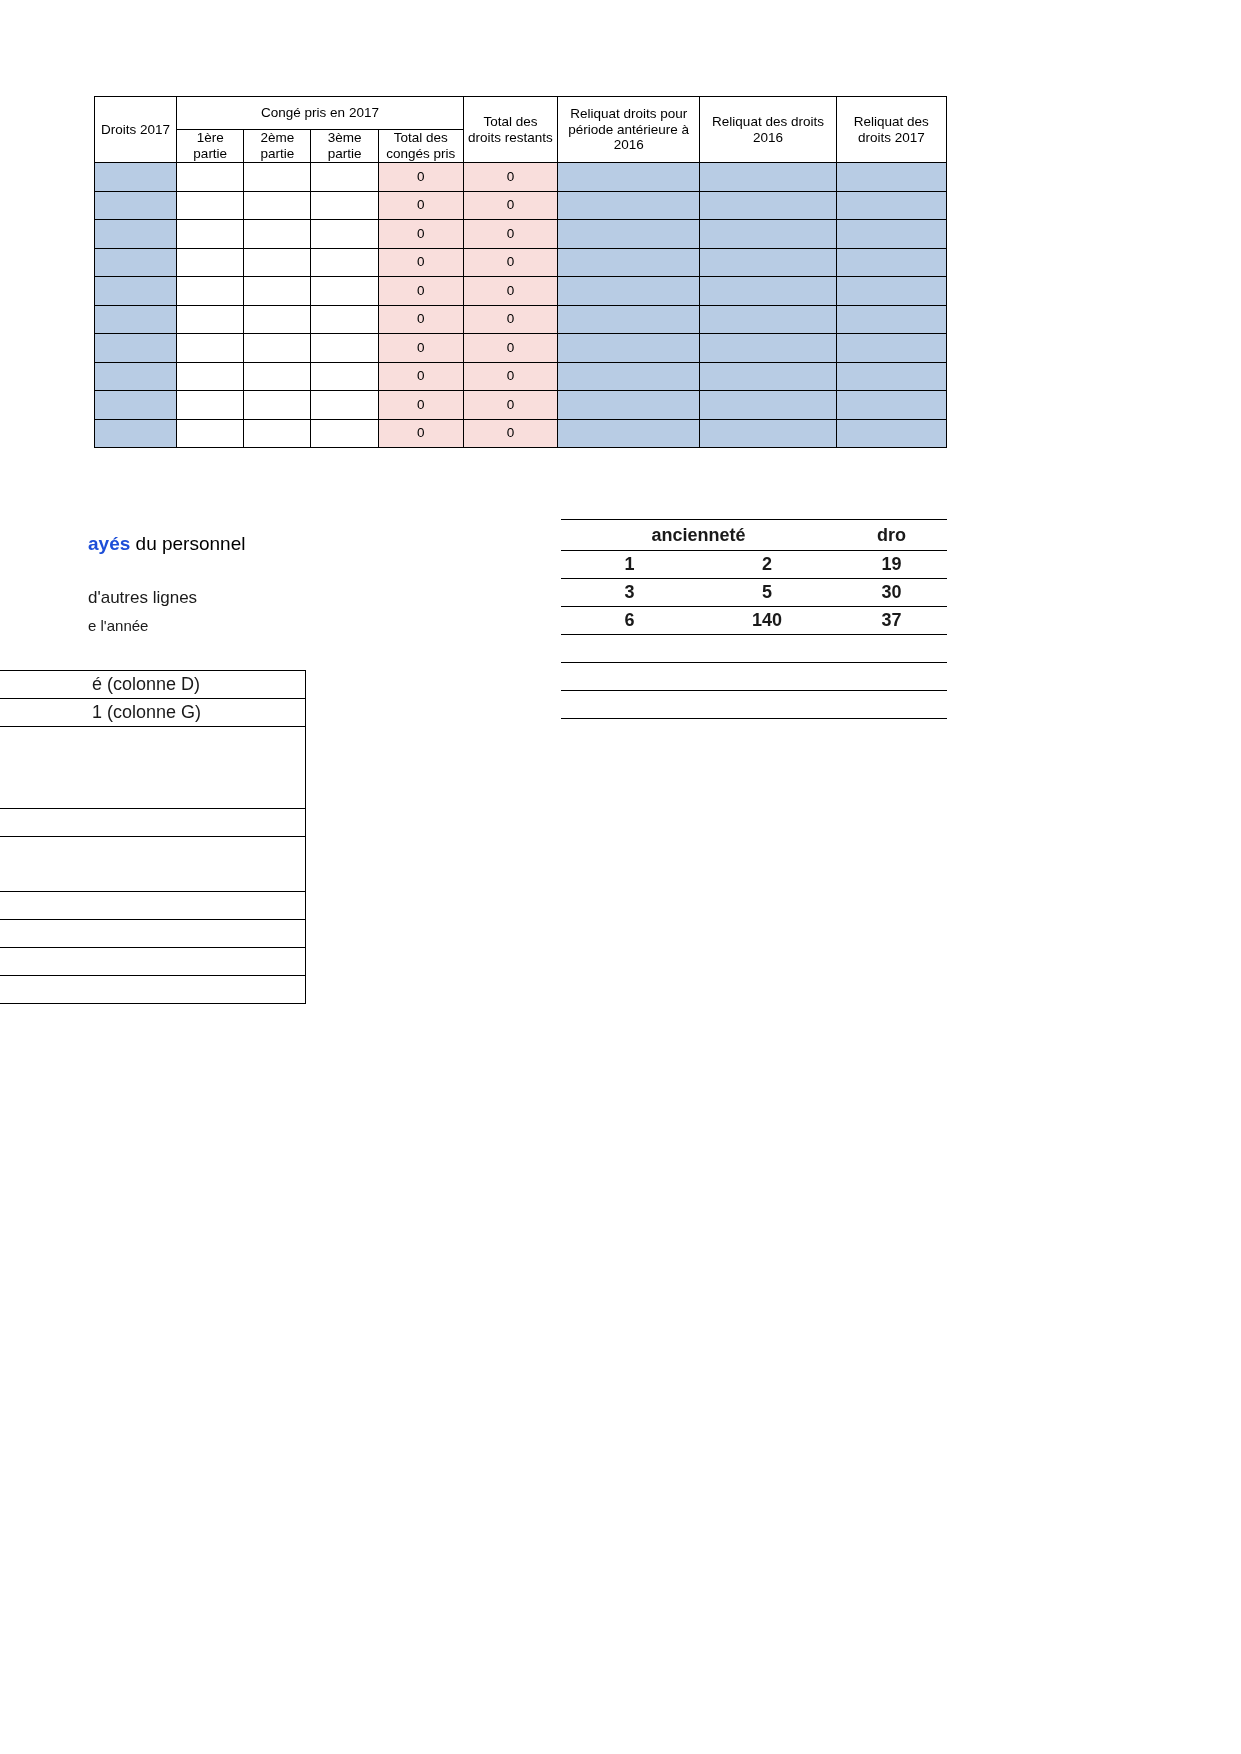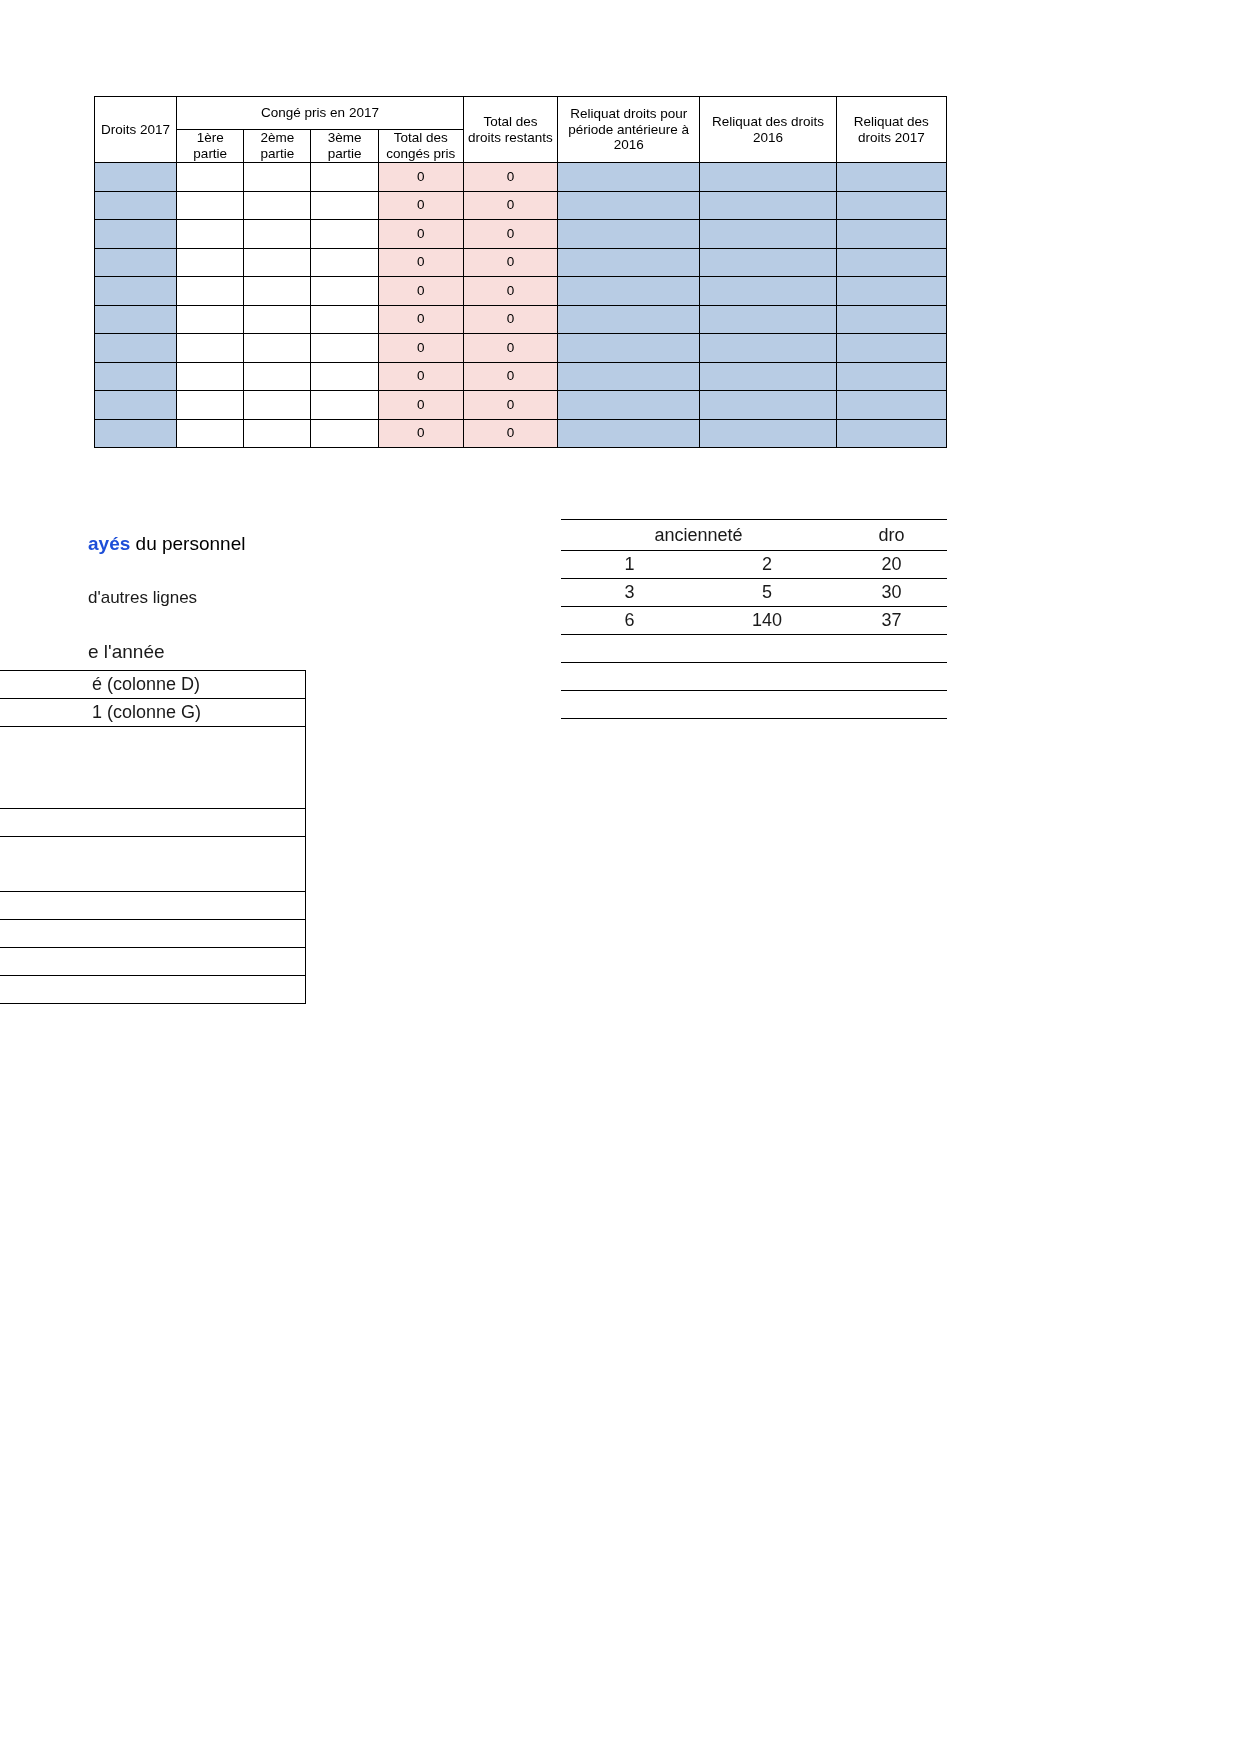--- a/index.html
+++ b/index.html
@@ -89,23 +89,22 @@
     position: absolute;
     left: 88px;
     top: 589px;
     font-size: 17px;
     white-space: nowrap;
   }
   #note-b {
     position: absolute;
     left: 88px;
     top: 618px;
-    font-size: 19px;
+    font-size: 15px;
     white-space: nowrap;
-    margin-top: 24px;
   }
 
   
   #left-lined {
     position: absolute;
     left: 0px;
     top: 670px;
     width: 306px;
     border-collapse: collapse;
     table-layout: fixed;
@@ -138,21 +137,21 @@
     width: 386px;
     border-collapse: collapse;
     table-layout: fixed;
   }
   #anc-table td,
   #anc-table th {
     border-top: 1px solid #000000;
     border-bottom: 1px solid #000000;
     border-left: none;
     border-right: none;
-    font-weight: normal;
+    font-weight: bold;
     font-size: 18px;
     height: 27px;
     text-align: center;
     vertical-align: middle;
     color: #1a1a1a;
     padding: 0;
   }
   #anc-table th.hdr { height: 30px; }
   #anc-table .blankrow td {
     color: transparent;
@@ -365,21 +364,21 @@
   <thead>
     <tr>
       <th colspan="2" class="hdr">ancienneté</th>
       <th class="hdr">dro</th>
     </tr>
   </thead>
   <tbody id="anc-body">
       <tr>
         <td>1</td>
         <td>2</td>
-        <td>20</td>
+        <td>19</td>
       </tr>
       <tr>
         <td>3</td>
         <td>5</td>
         <td>30</td>
       </tr>
       <tr>
         <td>6</td>
         <td>140</td>
         <td>37</td>

